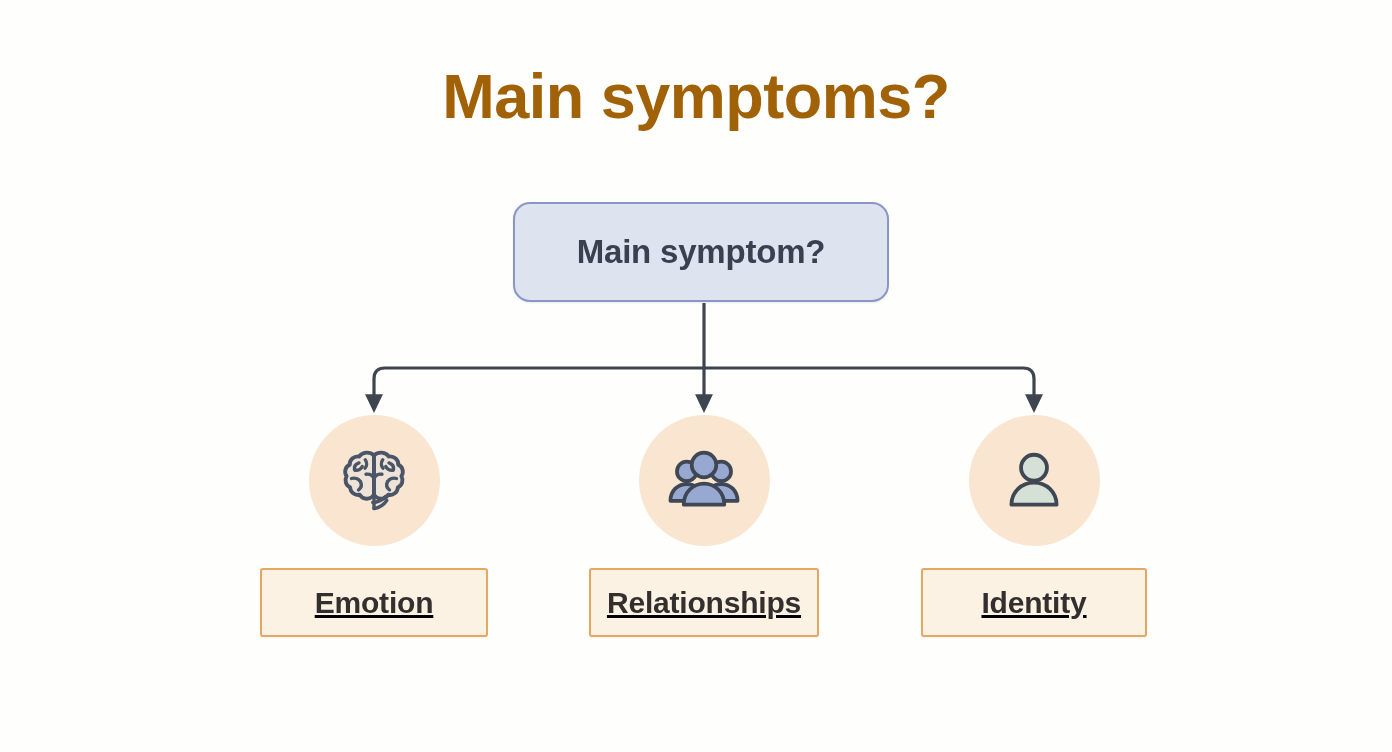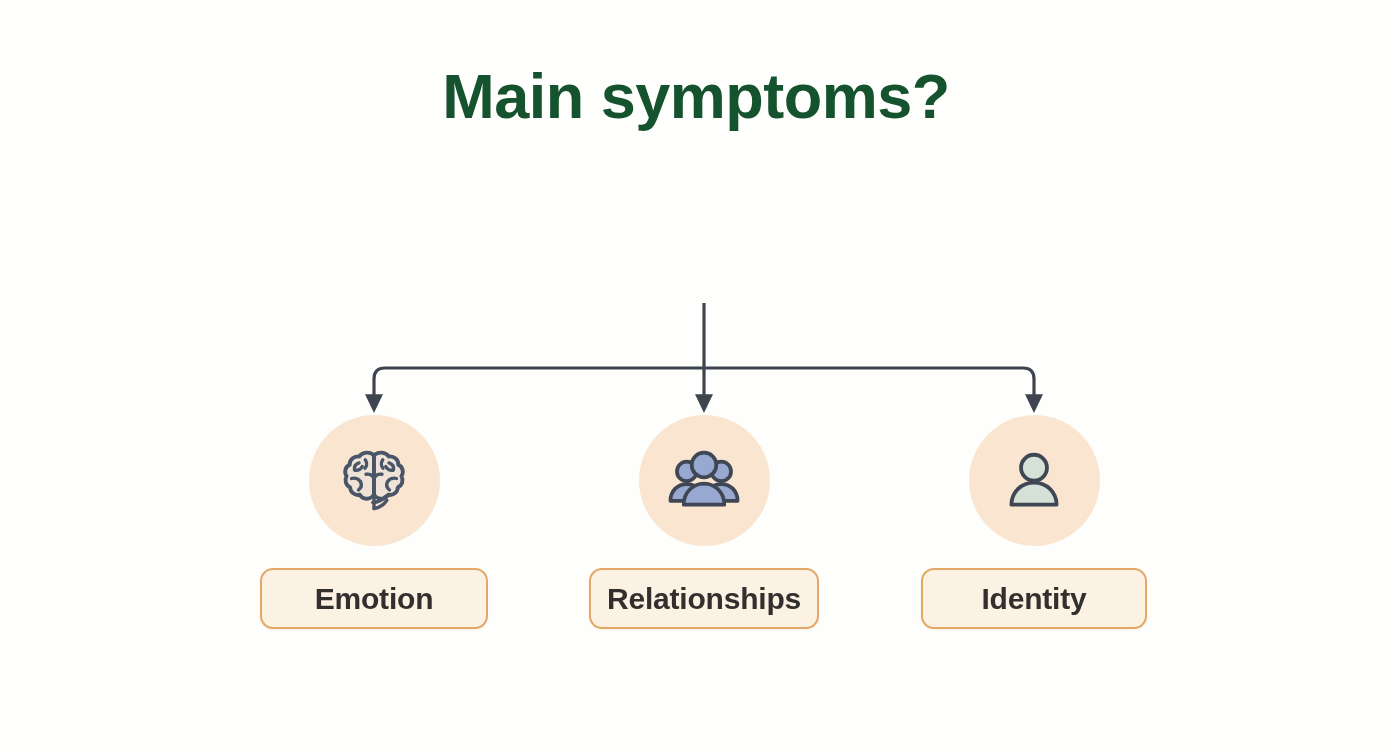--- a/index.html
+++ b/index.html
@@ -21,21 +21,21 @@
 
   
   #diagram-title {
     position: absolute;
     top: 62px;
     left: 0;
     width: 1392px;
     text-align: center;
     font-size: 63px;
     font-weight: bold;
-    color: #14532d;
+    color: #a16207;
     letter-spacing: -0.5px;
     line-height: 1.08;
   }
 
   
   #root-node {
     position: absolute;
     left: 513px;
     top: 202px;
     width: 376px;
@@ -86,47 +86,51 @@
     background: #fae6d0;
     display: flex;
     align-items: center;
     justify-content: center;
   }
   .icon-circle svg { display: block; }
 
   .leaf-box {
     margin-top: 22px;
     box-sizing: border-box;
-    height: 61px;
+    height: 69px;
     background: #fbf2e4;
     border: 2.5px solid #e3a964;
-    border-radius: 13px;
+    border-radius: 3px;
     display: flex;
     align-items: center;
     justify-content: center;
     box-shadow: 0 1px 2px rgba(180,130,70,0.12);
+    text-decoration: underline;
   }
   #leaf-box-emotion       { width: 228px; }
   #leaf-box-relationships { width: 230px; }
   #leaf-box-identity      { width: 226px; }
 
   .leaf-label {
     font-size: 30px;
     font-weight: bold;
     color: #332f2e;
     letter-spacing: -0.2px;
   }
 </style>
 </head>
 <body>
 
 <div id="canvas">
 
   <div id="diagram-title">Main symptoms?</div>
 
+  <div id="root-node">
+    <span id="root-node-label">Main symptom?</span>
+  </div>
 
   <svg id="connectors" viewBox="0 0 1392 752" xmlns="http://www.w3.org/2000/svg">
     <defs>
       <marker id="arrowhead" markerWidth="7" markerHeight="7" refX="3.1" refY="3.2" orient="auto" markerUnits="strokeWidth">
         <path d="M0.4,0.4 L6.2,3.2 L0.4,6.0 Z" fill="#3f454e"></path>
       </marker>
     </defs>
 
     <path d="M704,303 L704,368" fill="none" stroke="#3f454e" stroke-width="3.2" stroke-linecap="butt"></path>
 

